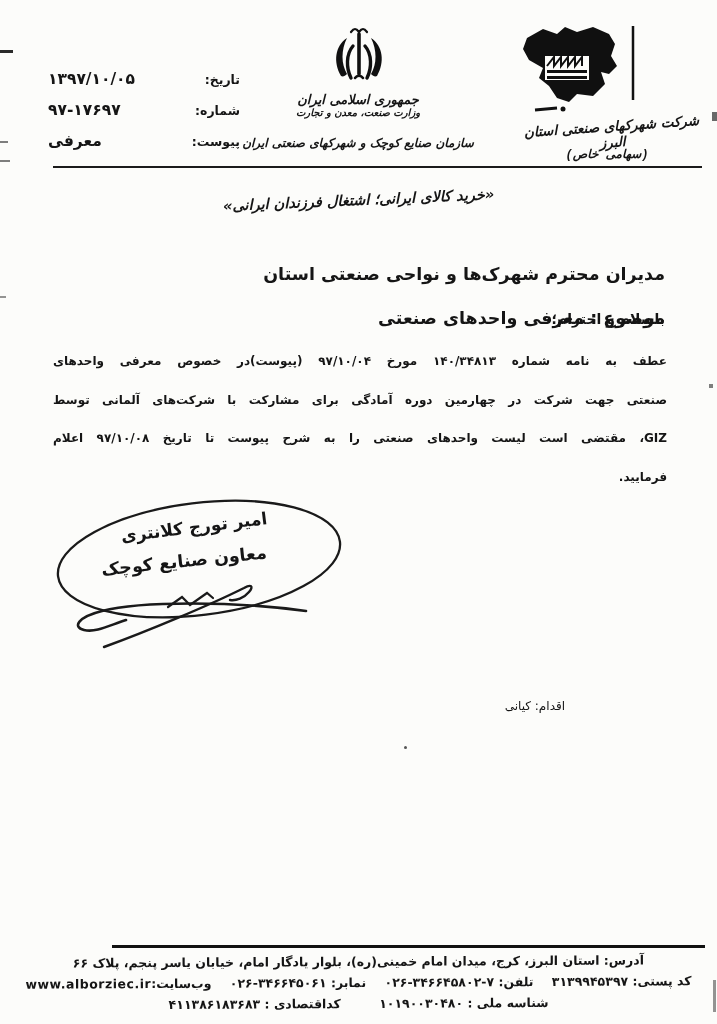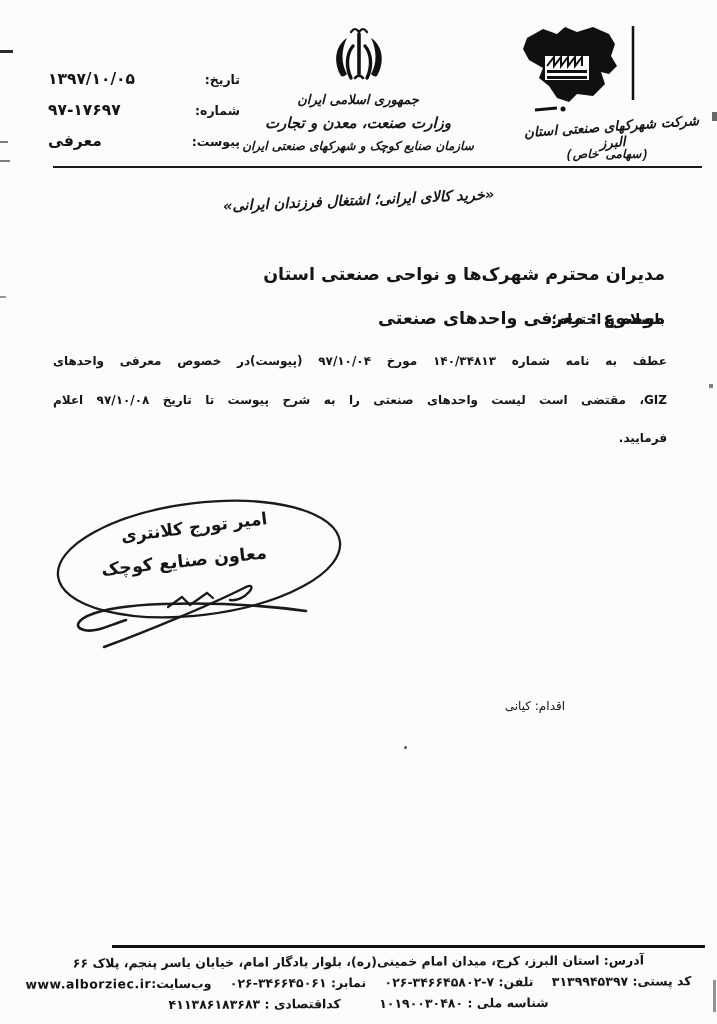--- a/index.html
+++ b/index.html
@@ -16,22 +16,22 @@
   .org-logo{left:auto;right:52px;top:22px;width:160px;height:100px;}
   .org-name{
     right:10px;top:118px;width:190px;text-align:center;
     font-size:13.5px;font-weight:bold;font-style:italic;
     transform:rotate(-4deg);letter-spacing:-0.5px;
   }
   .org-type{right:60px;top:147px;width:100px;text-align:center;font-size:12px;font-style:italic;font-weight:bold;font-family:Liberation Mono, monospace;}
 
   .gov-emblem{left:331px;top:26px;width:56px;height:62px;}
   .gov-lines{left:238px;top:92px;width:240px;text-align:center;font-style:italic;font-weight:bold;}
-  .gov-line1{font-size:13px;margin-bottom:7px;}
-  .gov-line2{font-size:15px;margin-bottom:7px;}
+  .gov-line1{font-size:13px;}
+  .gov-line2{font-size:10px;margin-bottom:18px;}
   .gov-line3{font-size:12px;}
 
   .meta-block{left:48px;top:70px;width:192px;font-weight:bold;}
   .meta-row{display:flex;justify-content:space-between;align-items:baseline;margin-bottom:13px;}
   .meta-label{font-size:12.5px;}
   .meta-value{font-size:15.5px;letter-spacing:1px;}
   .header-rule{left:53px;top:166px;width:649px;height:2px;background:#1b1b1b;}
 
   
   .slogan{
@@ -131,20 +131,21 @@
   </div>
   <div class="abs header-rule"></div>
 
   <div class="abs slogan">«خرید کالای ایرانی؛ اشتغال فرزندان ایرانی»</div>
   <div class="abs recipient">مدیران محترم شهرک‌ها و نواحی صنعتی استان</div>
   <div class="abs subject">موضوع : معرفی واحدهای صنعتی</div>
   <div class="abs salutation">باسلام و احترام؛</div>
 
   <div class="abs paragraph">
     <div class="par-line">عطف به نامه شماره ۱۴۰/۳۴۸۱۳ مورخ ۹۷/۱۰/۰۴ (پیوست)در خصوص معرفی واحدهای</div>
+    <div class="par-line">صنعتی جهت شرکت در چهارمین دوره آمادگی برای مشارکت با شرکت‌های آلمانی توسط</div>
     <div class="par-line">GIZ، مقتضی است لیست واحدهای صنعتی را به شرح پیوست تا تاریخ ۹۷/۱۰/۰۸ اعلام</div>
     <div class="par-line last">فرمایید.</div>
   </div>
 
   <div class="abs stamp">
     <svg width="310" height="170" viewBox="0 0 310 170">
       <ellipse cx="155" cy="64" rx="142" ry="56" fill="none" stroke="#1a1a1a" stroke-width="2.3" transform="rotate(-7 155 64)"></ellipse>
       <g stroke="#1a1a1a" fill="none" stroke-linecap="round">
         <path d="M262,116 C190,106 96,106 58,116 C34,122 28,132 40,135 C52,138 66,130 82,125" stroke-width="2.6"></path>
         <path d="M60,152 C104,136 166,110 200,93 C207,89 210,91 205,97 C200,103 192,106 186,105" stroke-width="2.4"></path>

